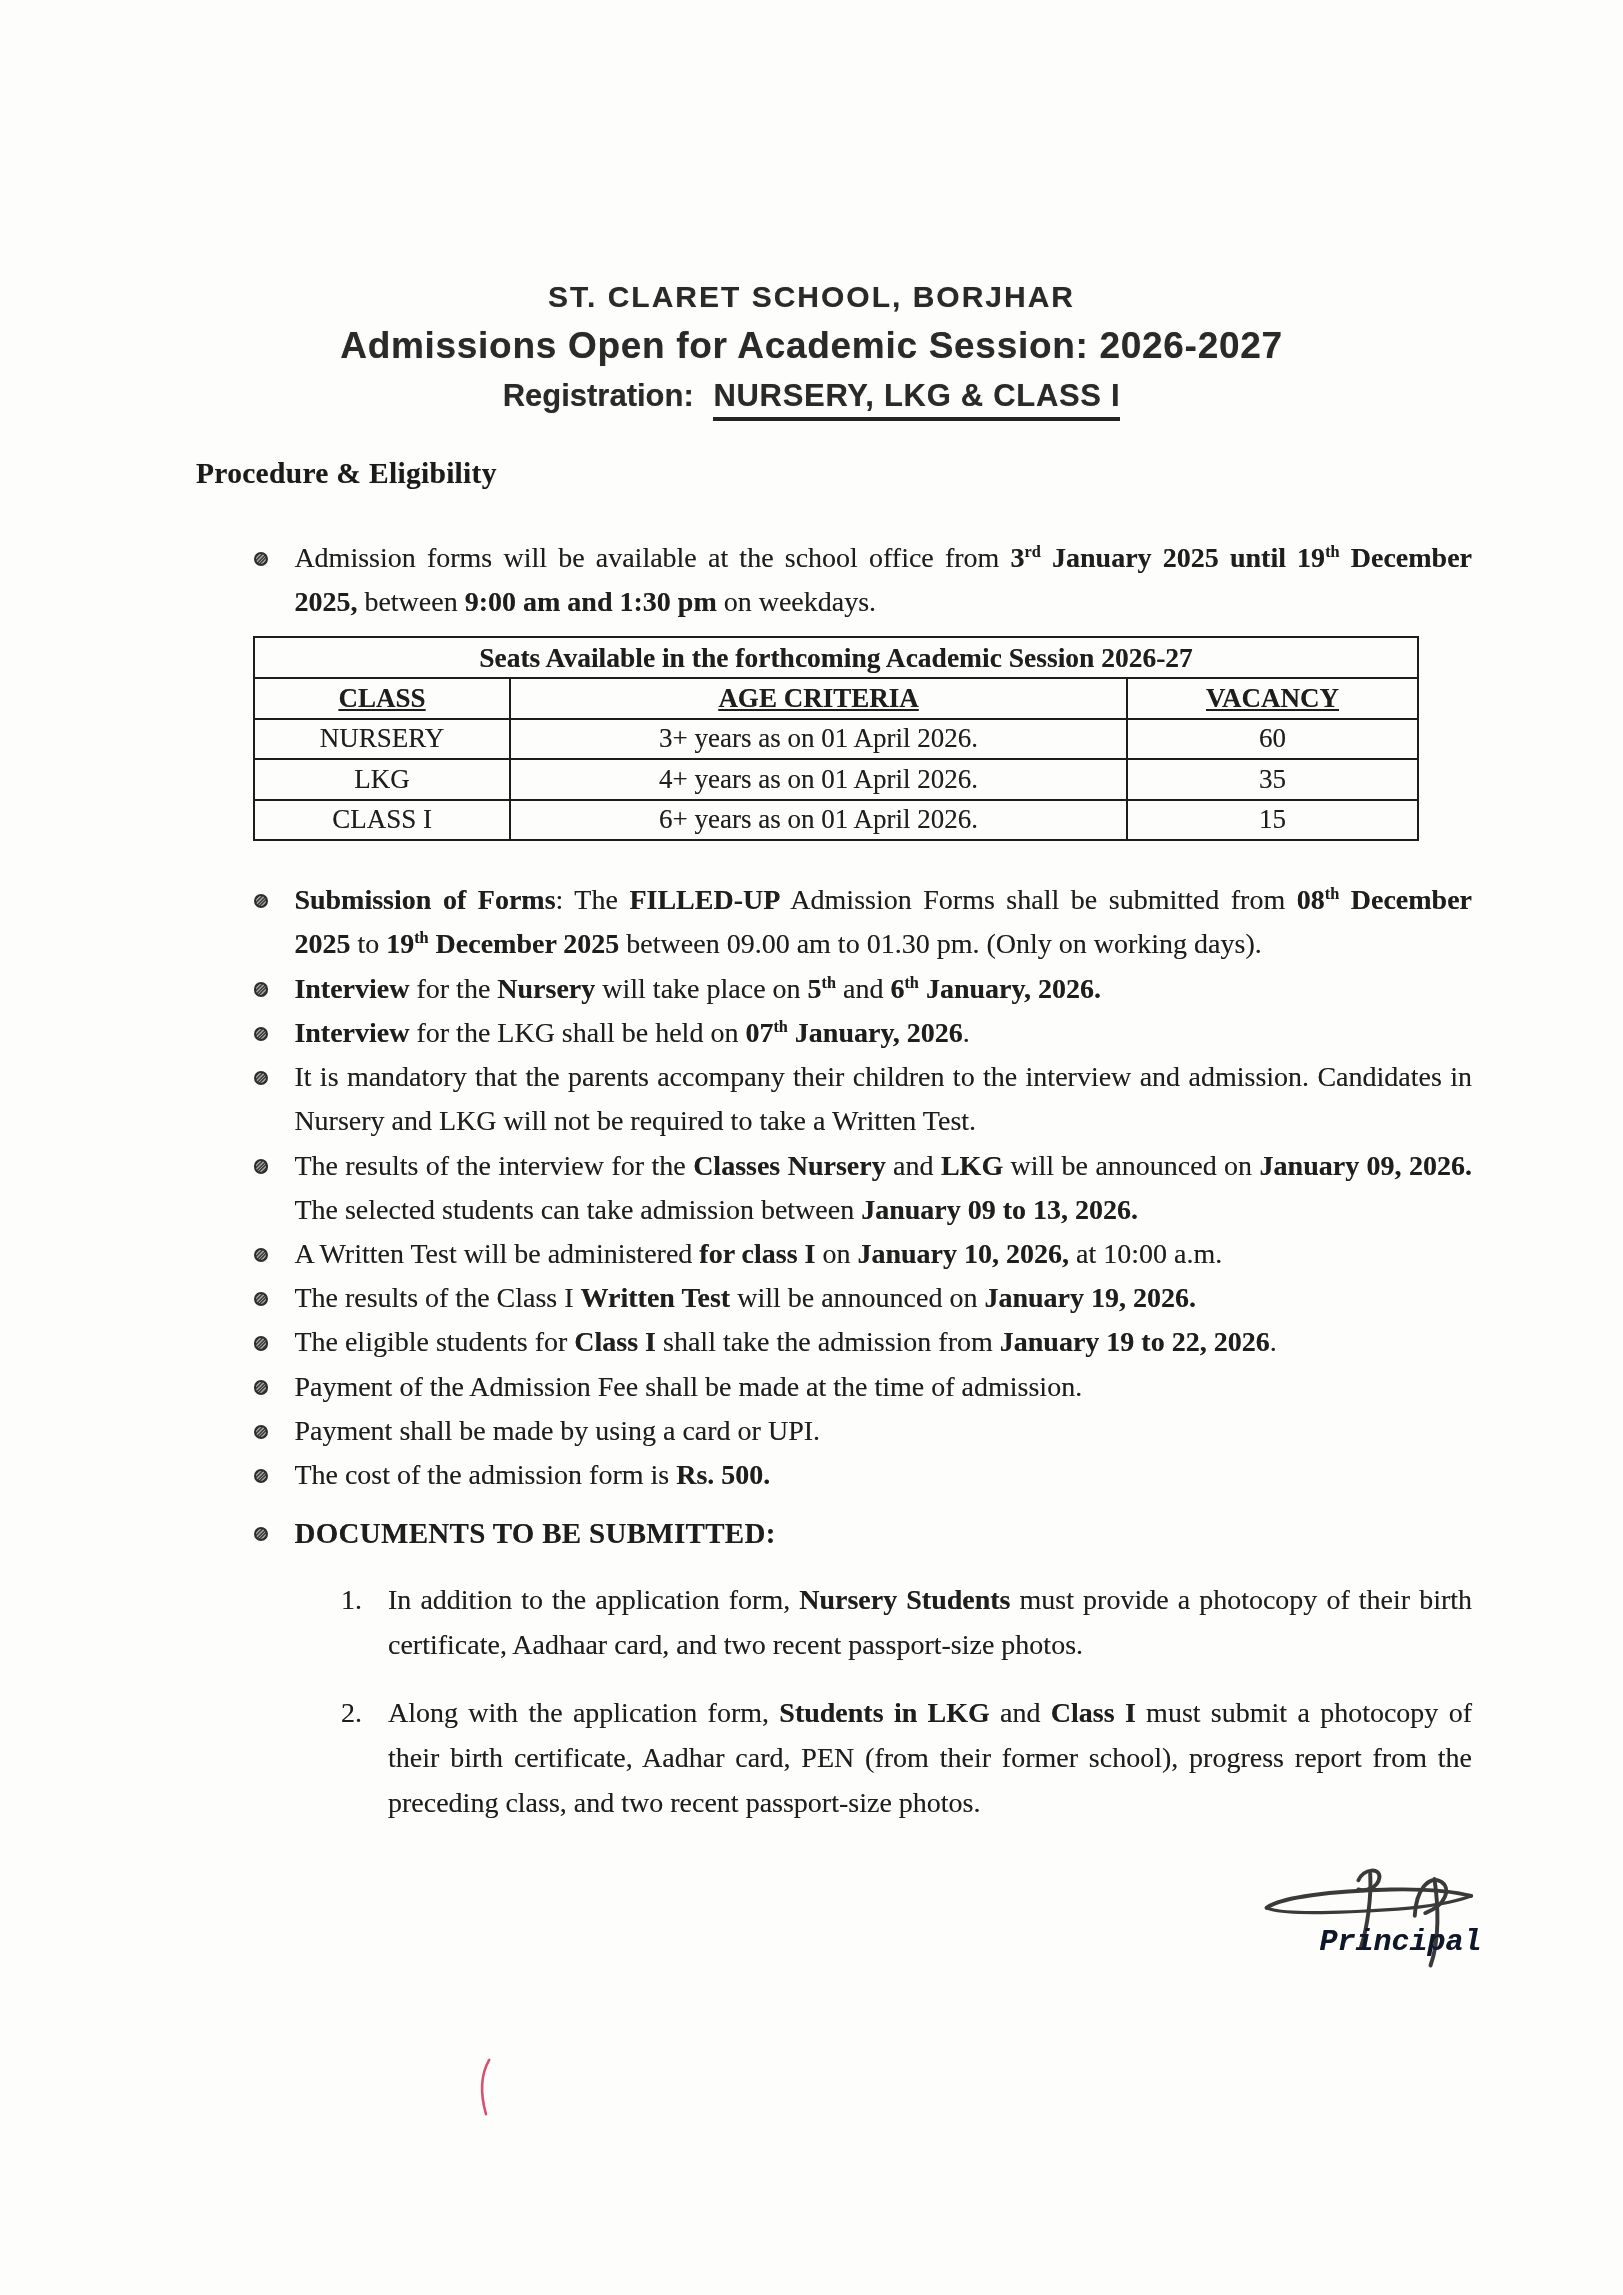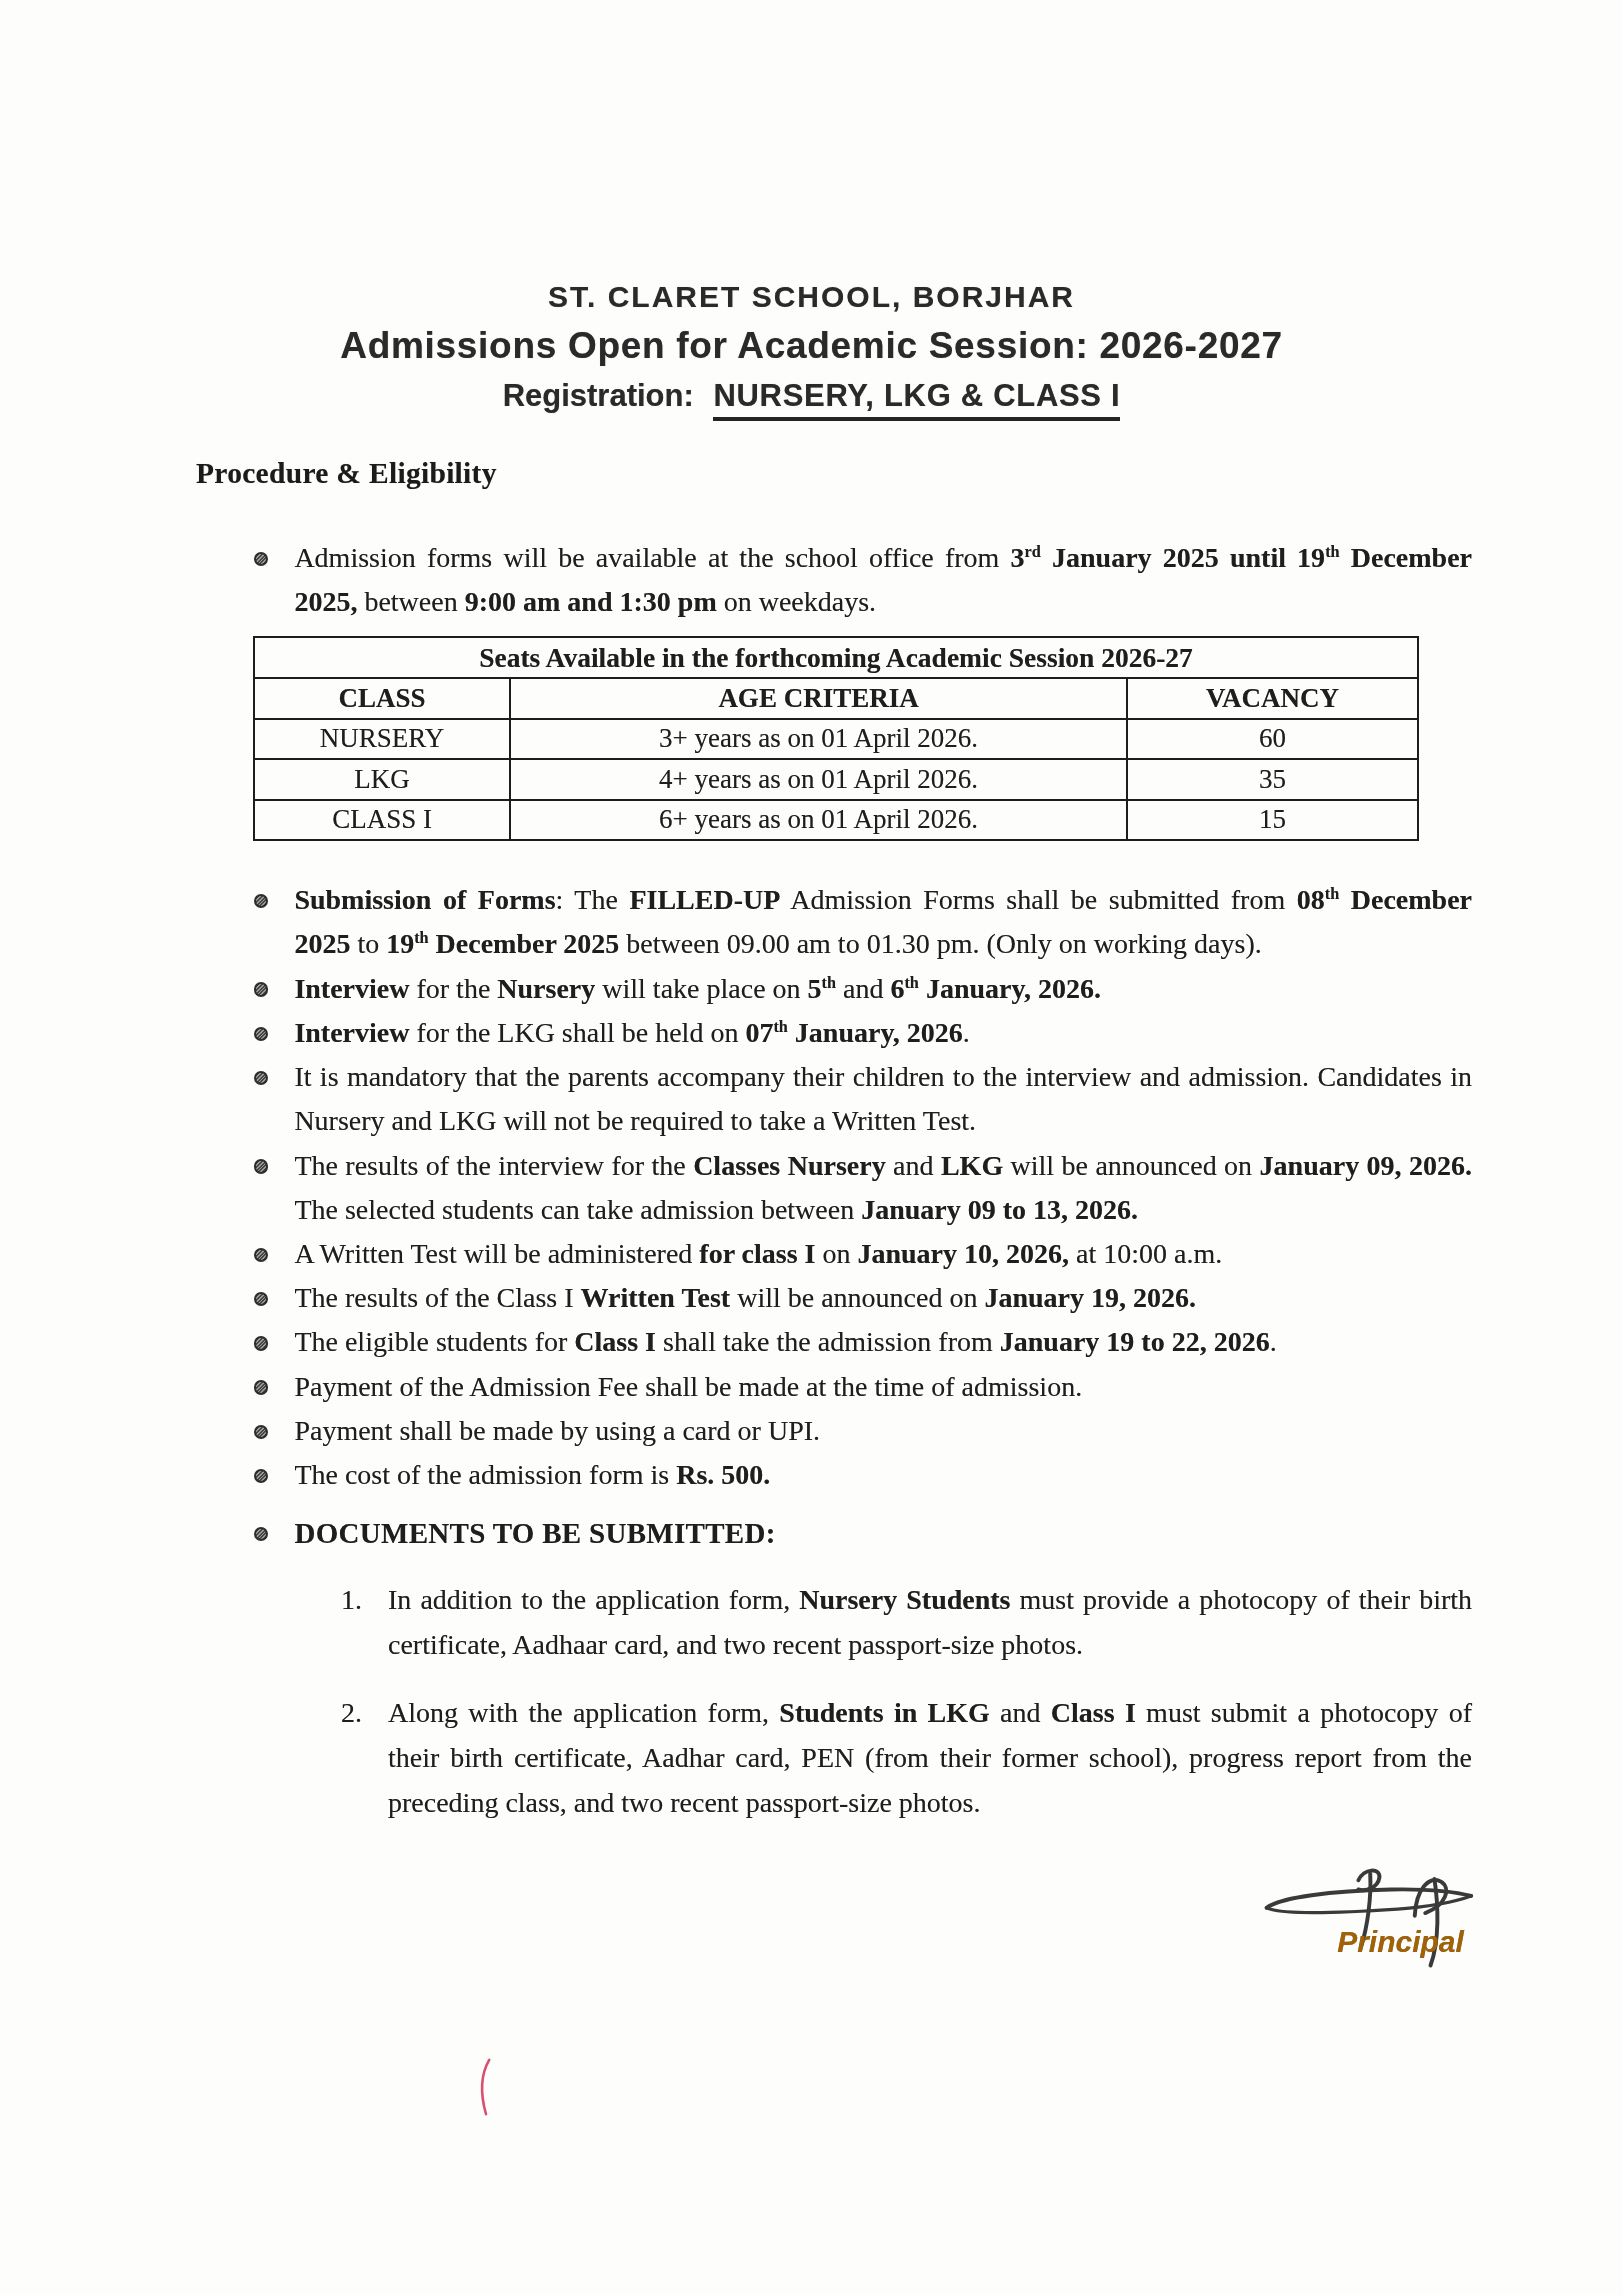--- a/index.html
+++ b/index.html
@@ -80,44 +80,44 @@
     background:#fdfdfb;
   }
   .seats-table th, .seats-table td {
     border:2px solid #1d1d1d;
     text-align:center;
     padding:3.3px 5.2px;
     line-height:1.18;
     text-shadow:0 0 0.4px rgba(25,25,25,.45);
   }
   .seats-table .t-title { font-size:27.5px; font-weight:700; }
-  .seats-table thead tr:nth-child(2) th { font-size:27px; font-weight:700; }
+  .seats-table thead tr:nth-child(2) th { font-size:27px; font-weight:700;text-decoration:underline; }
   .seats-table td { font-size:27px; font-weight:400; }
   .col-class { width:22%; } .col-age { width:53%; } .col-vac { width:25%; }
   
   ol.docs-list { list-style:none; margin:19.6px 0 0 0; padding:0; }
   ol.docs-list li { display:flex; align-items:flex-start; }
   ol.docs-list li + li { margin-top:22px; }
   .num {
     flex:0 0 auto; margin-left:145px; width:47px;
     font-size:28px; line-height:1.62;
     text-shadow:0 0 0.4px rgba(25,25,25,.45);
   }
   ol.docs-list .li-text { margin-left:0; line-height:1.62; }
   
   .signature-block {
     position:absolute; left:1260px; top:1858px; width:242px;
     text-align:center;
   }
   .signature-block svg { display:block; }
   .principal {
     margin-top:-51px; margin-left:39px;
-    font-family:Liberation Sans, sans-serif;
+    font-family:Liberation Mono, monospace;
     font-style:italic; font-weight:700;
-    font-size:30px; color:#a16207;
+    font-size:30px; color:#0f172a;
     text-shadow:0 0 0.5px rgba(30,30,30,.5);
   }
   
   .pen-mark { position:absolute; left:475px; top:2057px; }
 </style>
 </head>
 <body>
 
 <div class="page">
 

